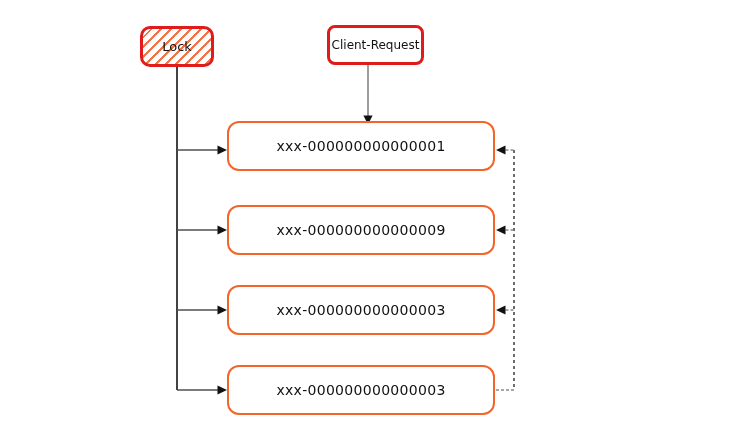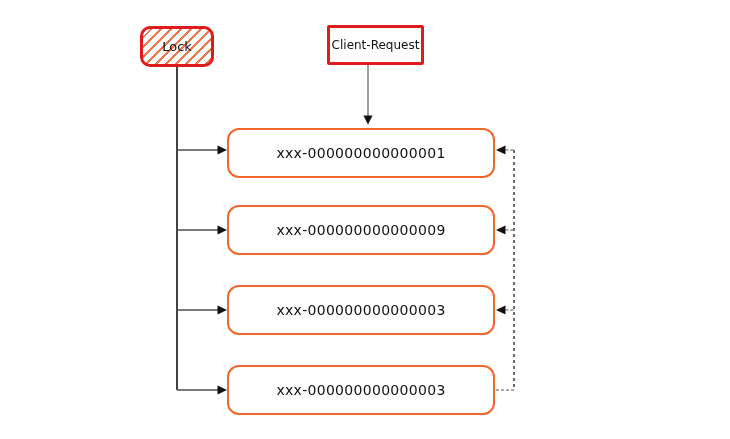--- a/index.html
+++ b/index.html
@@ -35,31 +35,31 @@
       #F0744A 5px, #F0744A 7px
     );
   }
   .lock-node .lbl {
     background: transparent;
     padding: 0 2px;
   }
   .client-node {
     left: 327px; top: 25px; width: 97px; height: 40px;
     border: 3px solid #E01B1B;
-    border-radius: 2px;
+    border-radius: 8px;
     font-size: 12px;
   }
   .record-node {
     left: 227px; width: 268px; height: 50px;
     border: 2px solid #F3662B;
     border-radius: 12px;
     font-size: 14px;
     letter-spacing: 0.3px;
   }
-  .record-node.n0 { top: 128px; }
+  .record-node.n0 { top: 121px; }
   .record-node.n1 { top: 205px; }
   .record-node.n2 { top: 285px; }
   .record-node.n3 { top: 365px; }
   svg.connectors {
     position: absolute;
     left: 0; top: 0;
     width: 730px; height: 439px;
     pointer-events: none;
   }
 </style>

